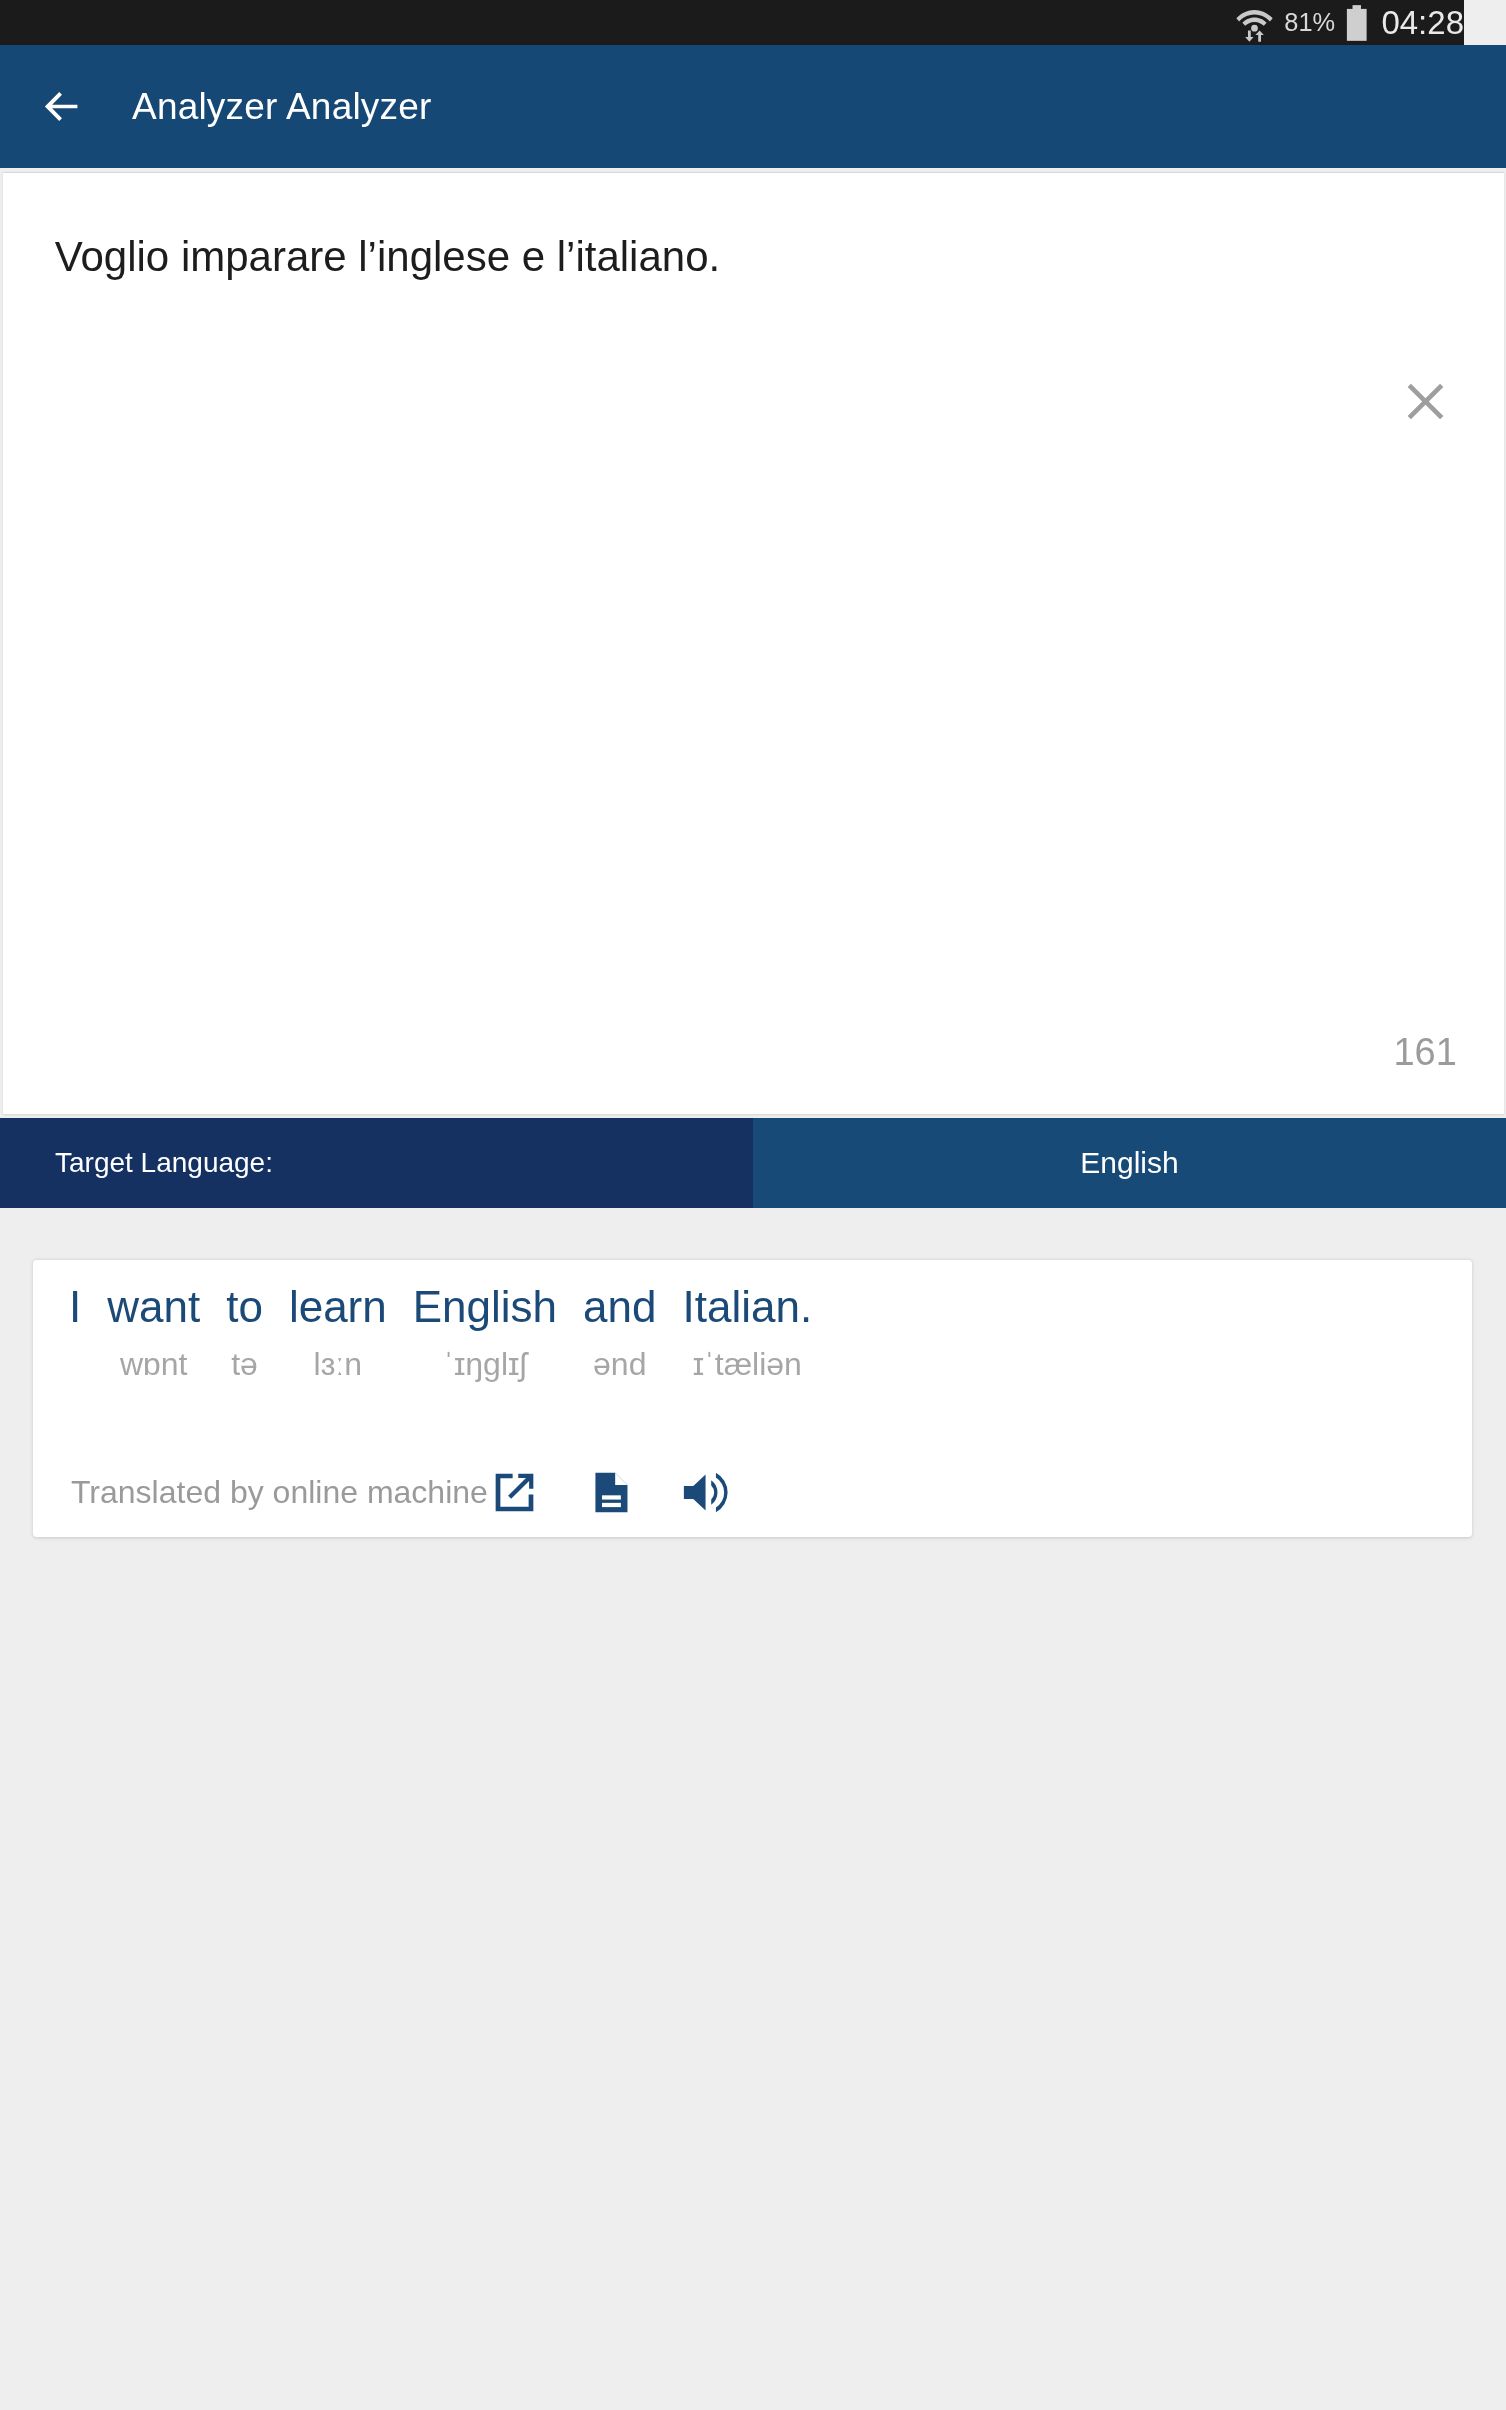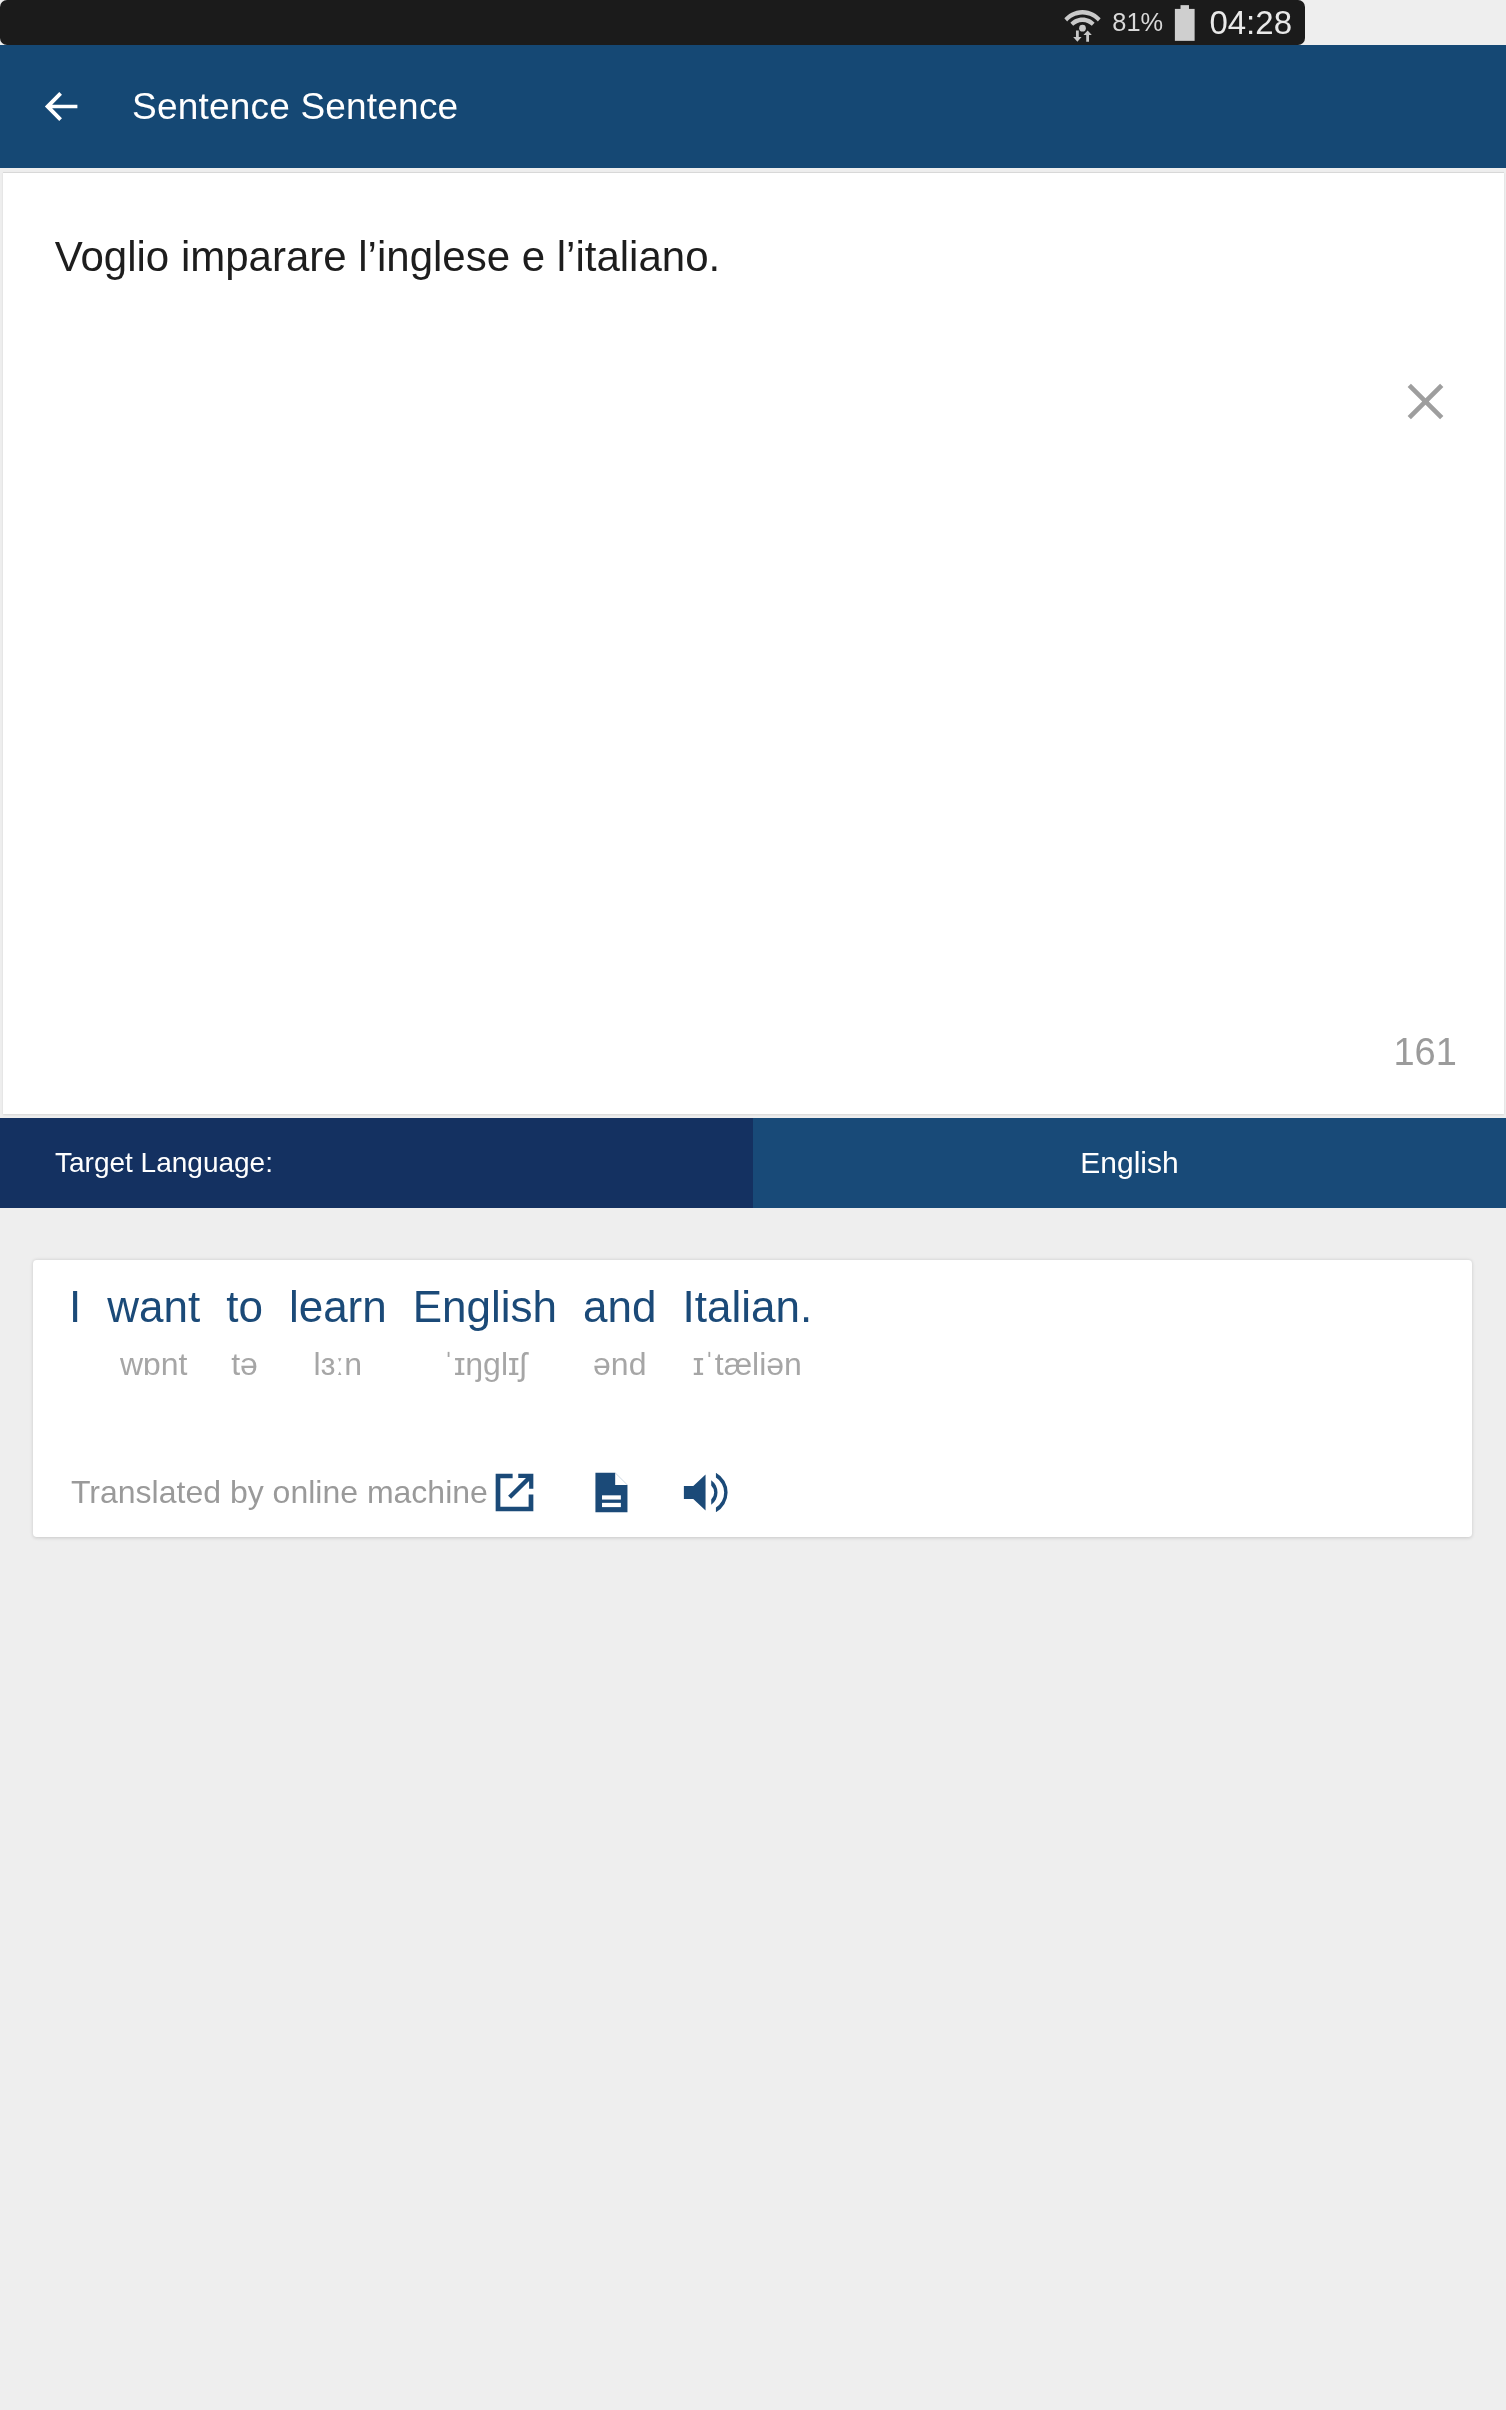--- a/index.html
+++ b/index.html
@@ -7,25 +7,23 @@
   html, body {
     width:1507px; height:2411px;
     background:#eeeeee;
     font-family:"Liberation Sans", sans-serif;
     overflow:hidden;
   }
 
   
   .status-bar{
     position:absolute; top:0; left:0;
-    width:1305px; height:45px;
+    width:1464px; height:45px;
     background:#1b1b1b;
     display:flex; align-items:center; justify-content:flex-end;
-    padding-right:13px;
-    border-radius:7px;
   }
   .status-right{ display:flex; align-items:center; gap:9.4px; }
   .wifi-icon{ position:relative; width:41px; height:38px; display:block; }
   .battery-pct{
     color:#d8d8d8; font-size:25.4px; letter-spacing:0px;
     font-family:"Liberation Sans", sans-serif;
   }
   .battery-icon{
     width:23.5px; height:38px; position:relative; display:block;
   }
@@ -174,21 +172,21 @@
     <span class="clock">04:28</span>
   </div>
 </div>
 
 <div class="app-bar">
   <div class="back-btn">
     <svg width="43" height="43" viewBox="0 0 46 46">
       <path d="M40 21 L13 21 L23.5 10.5 L20.6 7.6 L5.2 23 L20.6 38.4 L23.5 35.5 L13 25 L40 25 Z" fill="#ffffff"></path>
     </svg>
   </div>
-  <div class="app-title">Sentence Sentence</div>
+  <div class="app-title">Analyzer Analyzer</div>
 </div>
 
 <div class="input-card">
   <div class="input-text">Voglio imparare l’inglese e l’italiano.</div>
 
   <div class="clear-btn">
     <svg width="47" height="47" viewBox="0 0 50 50">
       <path d="M6 9.5 L9.5 6 L25 21.5 L40.5 6 L44 9.5 L28.5 25 L44 40.5 L40.5 44 L25 28.5 L9.5 44 L6 40.5 L21.5 25 Z" fill="#9e9e9e"></path>
     </svg>
   </div>

